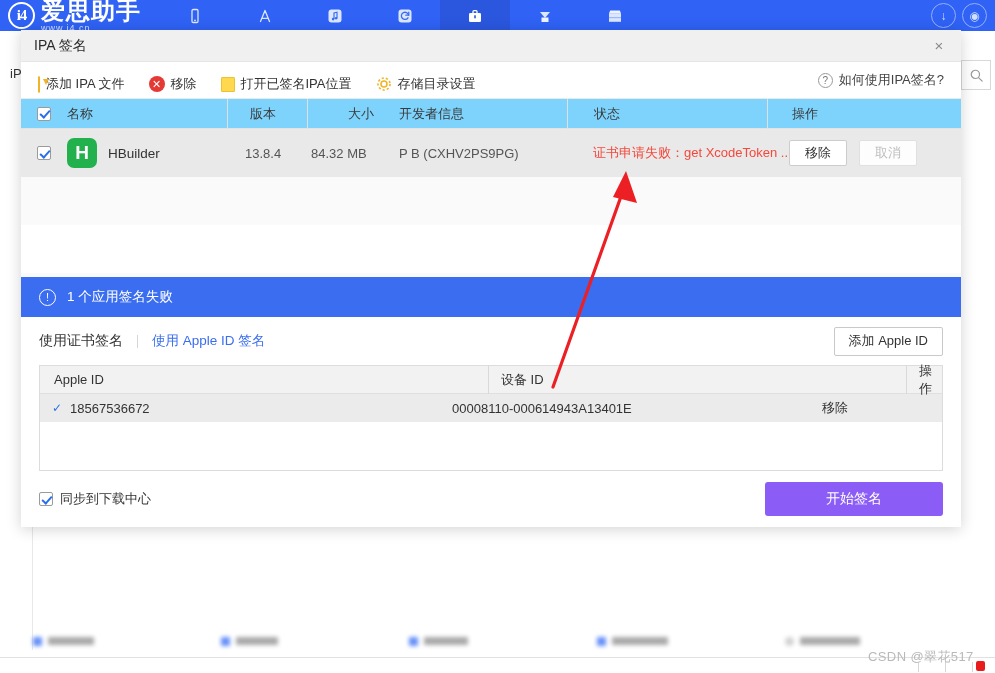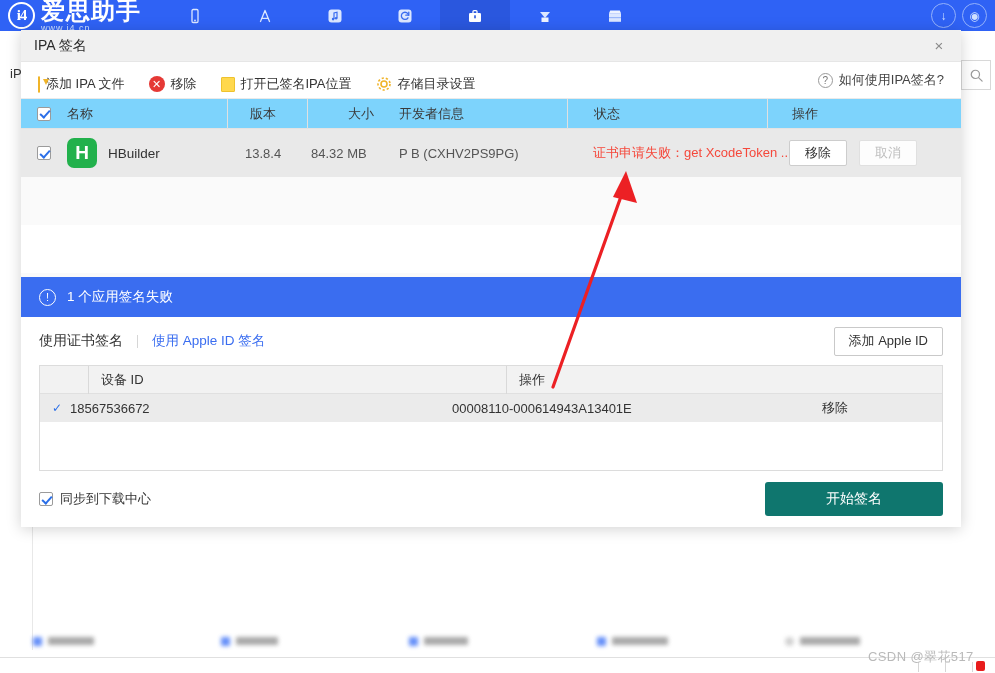--- a/index.html
+++ b/index.html
@@ -189,21 +189,21 @@
   .mt-th { display: flex; align-items: center; height: 28px; }
   .mt-th.sep { border-left: 1px solid #d9d9d9; margin-left: 48px; }
   .mt-row { height: 28px; display: flex; align-items: center; font-size: 13px; color: #333; background: #ebebeb; }
   .mt-row.blank { background: #fff; height: 24px; }
   .mt-cell { display: flex; align-items: center; height: 100%; }
   .tick { color: #2b6fe8; font-size: 12px; }
 
   .foot-row { height: 56px; display: flex; align-items: center; }
   .foot-cb { display: flex; align-items: center; gap: 7px; font-size: 13px; color: #333; }
   .btn-primary {
-    width: 178px; height: 34px; background: #0f766e; color: #fff;
+    width: 178px; height: 34px; background: #8b5cf6; color: #fff;
     border: none; border-radius: 3px; font-size: 14px;
     display: flex; align-items: center; justify-content: center;
   }
 
   
   .arrow-svg { position: absolute; left: 540px; top: 155px; pointer-events: none; }
 </style>
 </head>
 <body>
 
@@ -406,20 +406,21 @@
       <div class="tabs-row">
         <span class="tab-a">使用证书签名</span>
         <span class="tab-div"></span>
         <span class="tab-b">使用 Apple ID 签名</span>
         <span class="pane-spacer"></span>
         <span class="btn-outline">添加 Apple ID</span>
       </div>
 
       <div class="mini-table">
         <div class="mt-head">
+          <div class="mt-th" style="width:400px;padding-left:14px">Apple ID</div>
           <div class="mt-th sep" style="width:370px;padding-left:12px">设备 ID</div>
           <div class="mt-th sep" style="flex:1;padding-left:12px">操作</div>
         </div>
         <div class="mt-row">
           <div class="mt-cell" style="width:400px;padding-left:12px;gap:8px">
             <span class="tick">✓</span>
             <span>18567536672</span>
           </div>
           <div class="mt-cell" style="width:370px;padding-left:12px">00008110-000614943A13401E</div>
           <div class="mt-cell" style="flex:1;padding-left:12px">移除</div>

